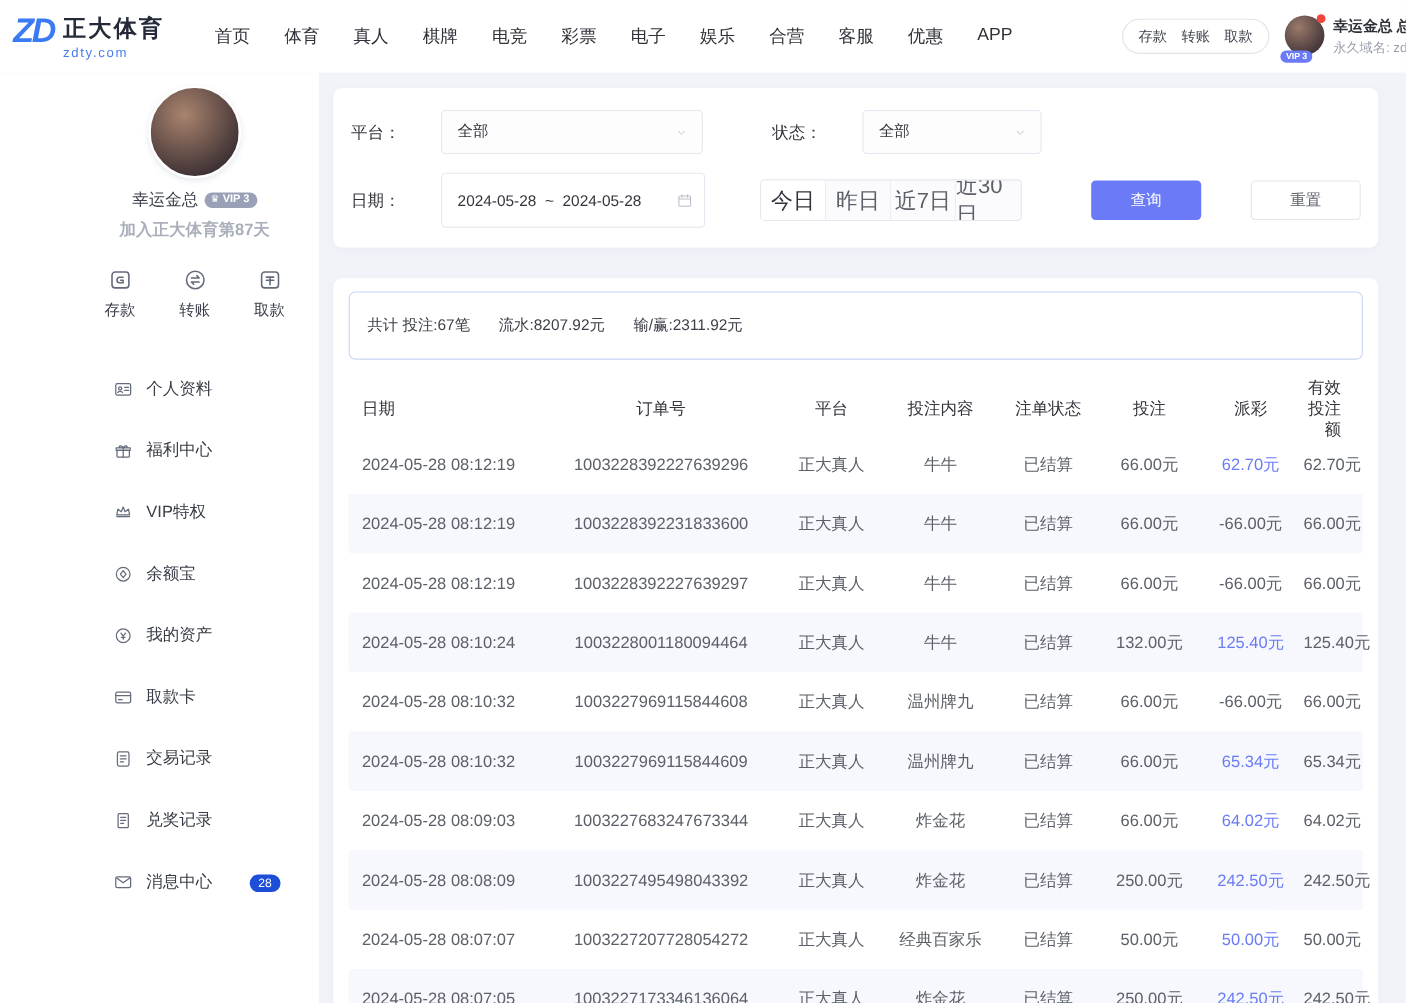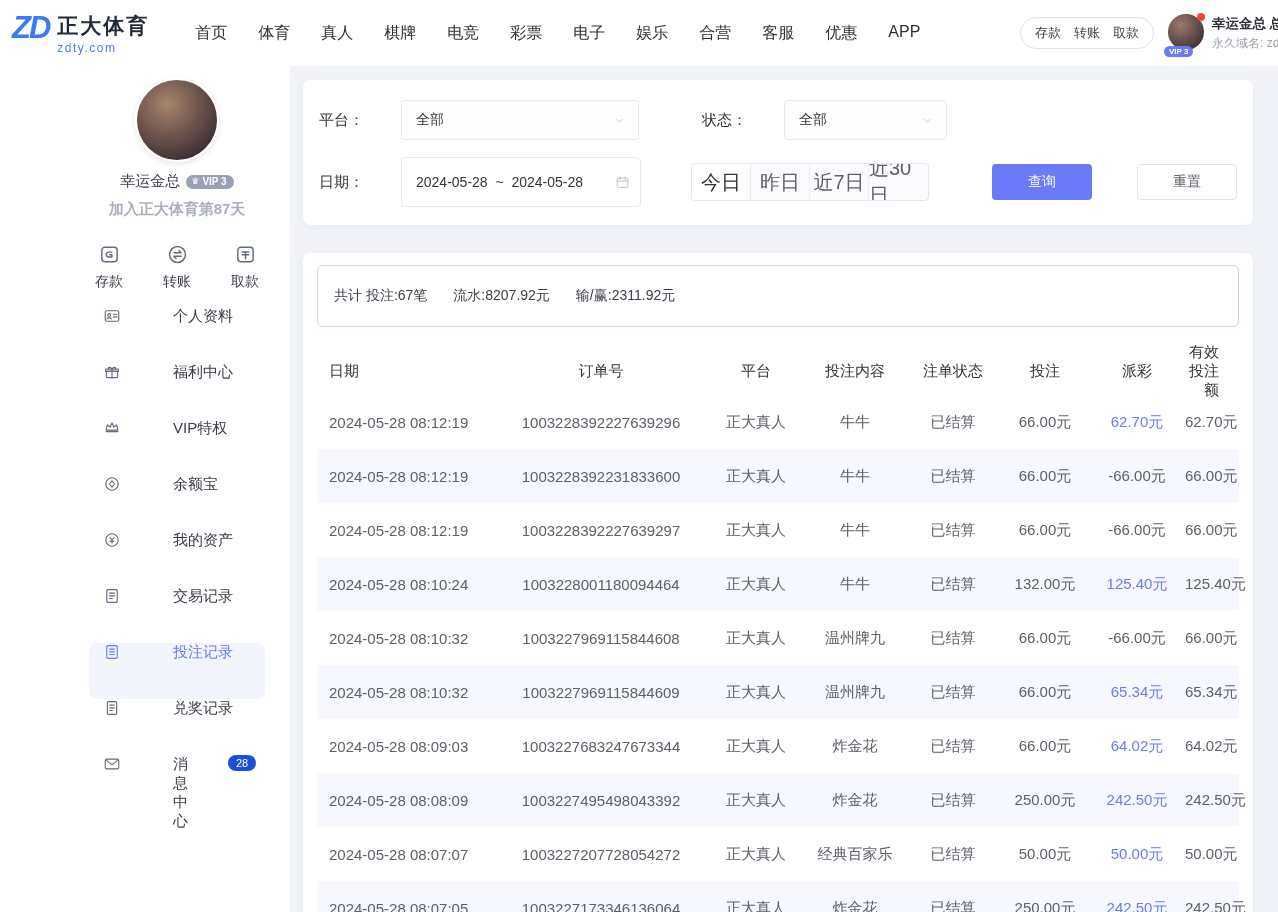--- a/index.html
+++ b/index.html
@@ -35,21 +35,21 @@
   .profile-name { font-size:15px; color:#3a3e48; }
   .vip-badge { background:#98a1b5; color:#fff; font-size:10px; font-weight:700; border-radius:9px; padding:2px 7px 2px 5px; display:inline-flex; align-items:center; gap:3px; line-height:1; }
   .vip-crown { font-size:9px; }
   .join-text { margin-top:9px; font-size:15px; color:#aab0bb;font-weight:bold; }
   .quick-actions { margin:24px auto 0; display:flex; justify-content:space-between; width:164px; }
   .qa { display:flex; flex-direction:column; align-items:center; gap:7px; cursor:pointer; }
   .qa .icon svg { width:23px; height:23px; }
   .qa-label { font-size:14px; color:#3a3e48; }
 
   .side-menu { margin-top:16px; }
-  .menu-item { display:flex; align-items:flex-start; height:56px; padding:0 10px 0 14px; border-radius:8px; cursor:pointer;gap:40px; }
+  .menu-item { display:flex; align-items:flex-end; height:56px; padding:0 10px 0 14px; border-radius:8px; cursor:pointer; }
   .menu-item .icon { display:flex; margin-right:12px; }
   .icon svg { width:18px; height:18px; fill:none; stroke:#636a79; stroke-width:1.5; stroke-linecap:round; stroke-linejoin:round; display:block; }
   .menu-label { font-size:15px; color:#383c46; }
   .menu-item.active { background:#f2f5fb; }
   .menu-item.active .menu-label { color:#6a7cf5; }
   .menu-item.active .icon svg { stroke:#6a7cf5; }
   .badge { margin-left:auto; background:#1d4ed8; color:#fff; font-size:11px; padding:2px 8px; border-radius:10px; }
 
   
   .content { flex:1; padding:14px 25px 0 13px; overflow:hidden; }
@@ -216,34 +216,34 @@
               <svg viewBox="0 0 24 24">
                 <circle cx="12" cy="12" r="8.3"></circle>
                 <path d="M9.3 8.7l2.7 3.6 2.7-3.6M12 12.3v3.8M9.8 13.9h4.4"></path>
               </svg>
             </span>
             <span class="menu-label">我的资产</span>
           </div>
           <div class="menu-item">
             <span class="icon">
               <svg viewBox="0 0 24 24">
+                <rect x="3" y="5.5" width="18" height="13" rx="2"></rect>
+                <path d="M3 9.8h18M6.2 14.8h4.5"></path>
+              </svg>
+            </span>
+            <span class="menu-label">取款卡</span>
+          </div>
+          <div class="menu-item">
+            <span class="icon">
+              <svg viewBox="0 0 24 24">
                 <rect x="5" y="3.5" width="14" height="17" rx="2"></rect>
                 <path d="M8.5 8.2h7M8.5 11.8h7M8.5 15.4h4"></path>
               </svg>
             </span>
             <span class="menu-label">交易记录</span>
-          </div>
-          <div class="menu-item active">
-            <span class="icon">
-              <svg viewBox="0 0 24 24">
-                <rect x="5" y="3.5" width="14" height="17" rx="2"></rect>
-                <path d="M8.8 8.2h6.4M8.8 11.8h6.4M8.8 15.4h6.4"></path>
-              </svg>
-            </span>
-            <span class="menu-label">投注记录</span>
           </div>
           <div class="menu-item">
             <span class="icon">
               <svg viewBox="0 0 24 24">
                 <rect x="5.8" y="3.5" width="12.4" height="17" rx="1.5"></rect>
                 <path d="M9 8.2h6M9 11.8h6M9 15.4h3.5"></path>
               </svg>
             </span>
             <span class="menu-label">兑奖记录</span>
           </div>

